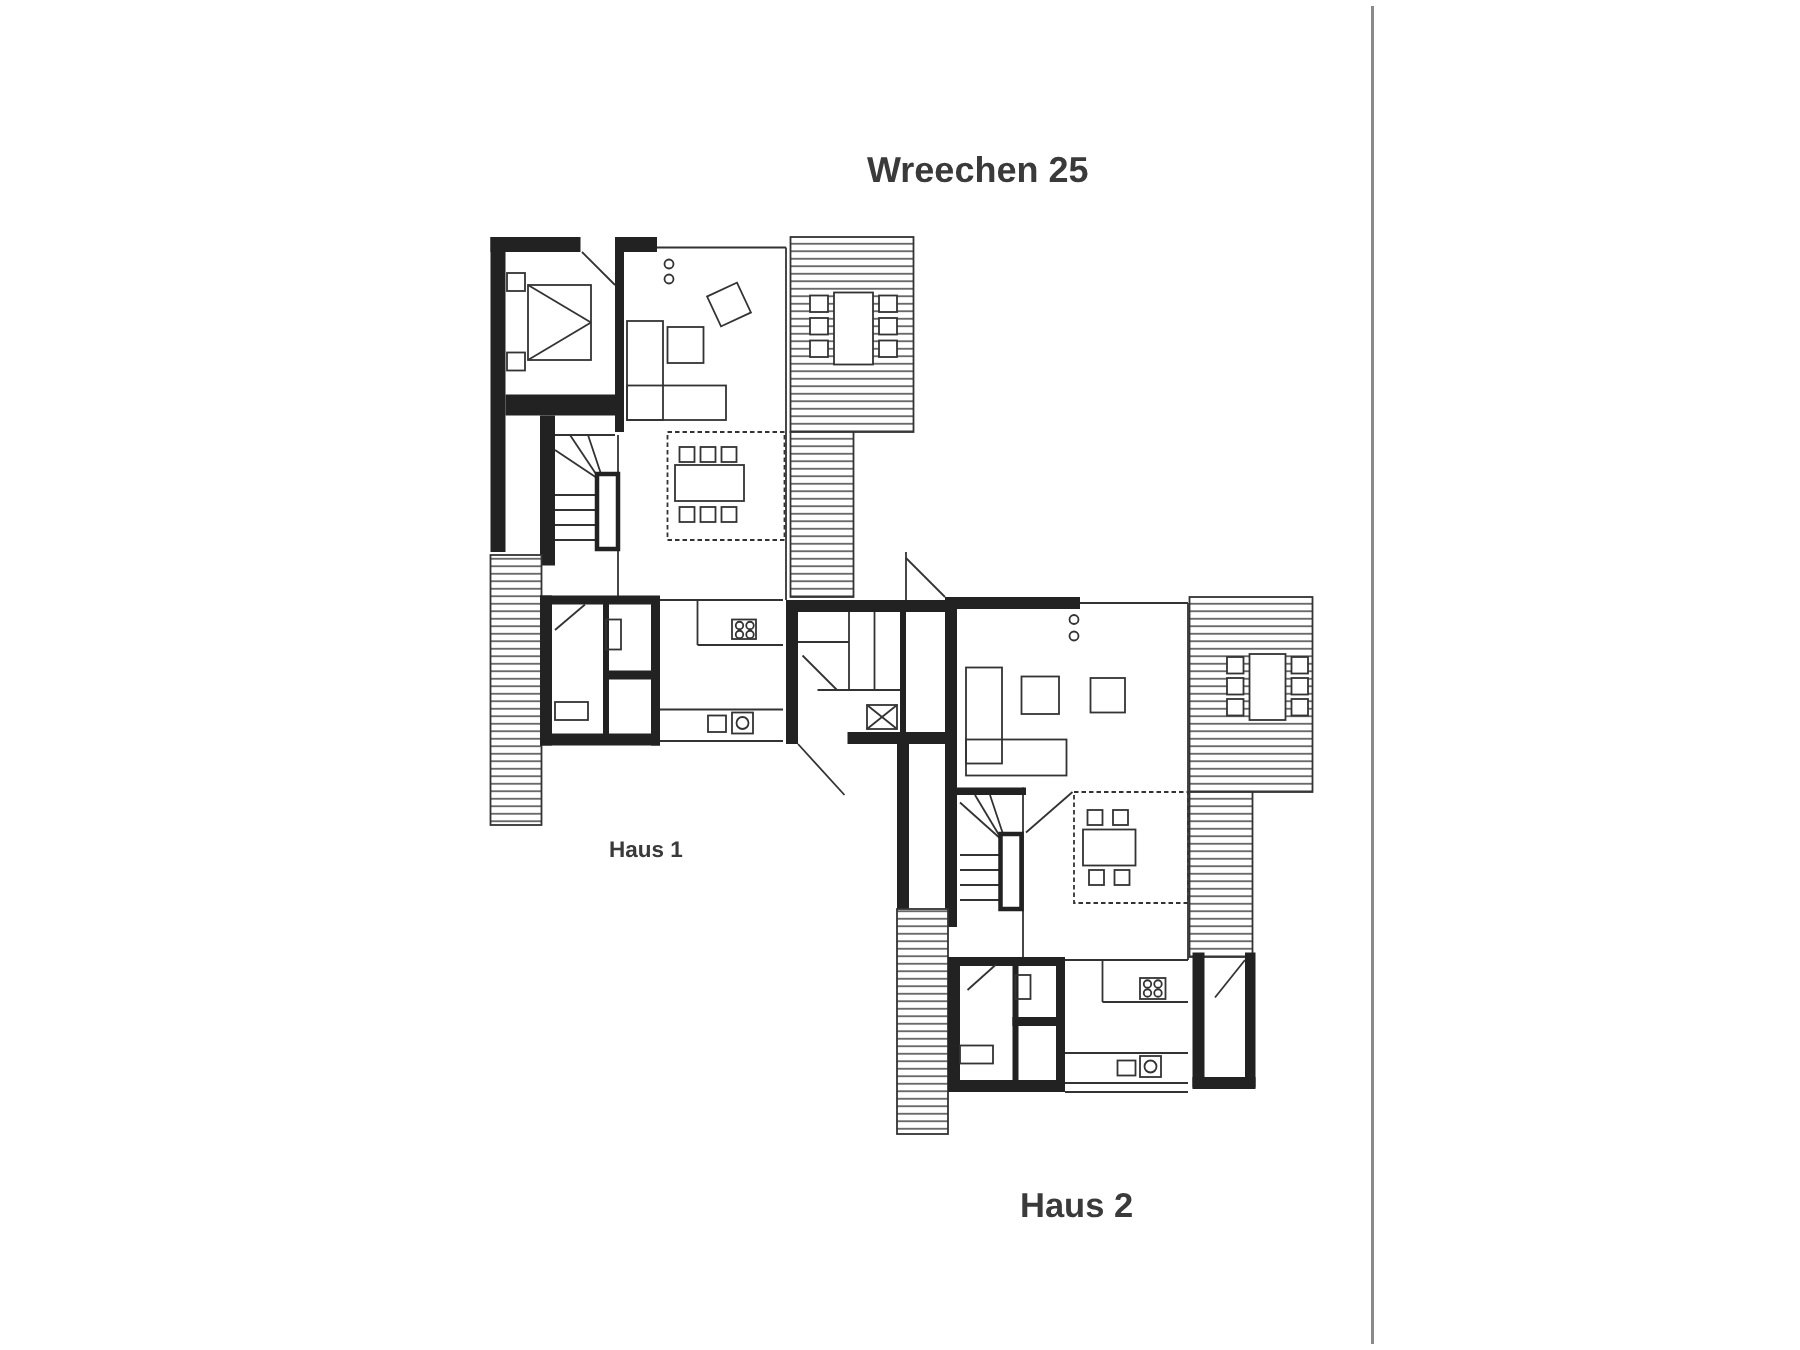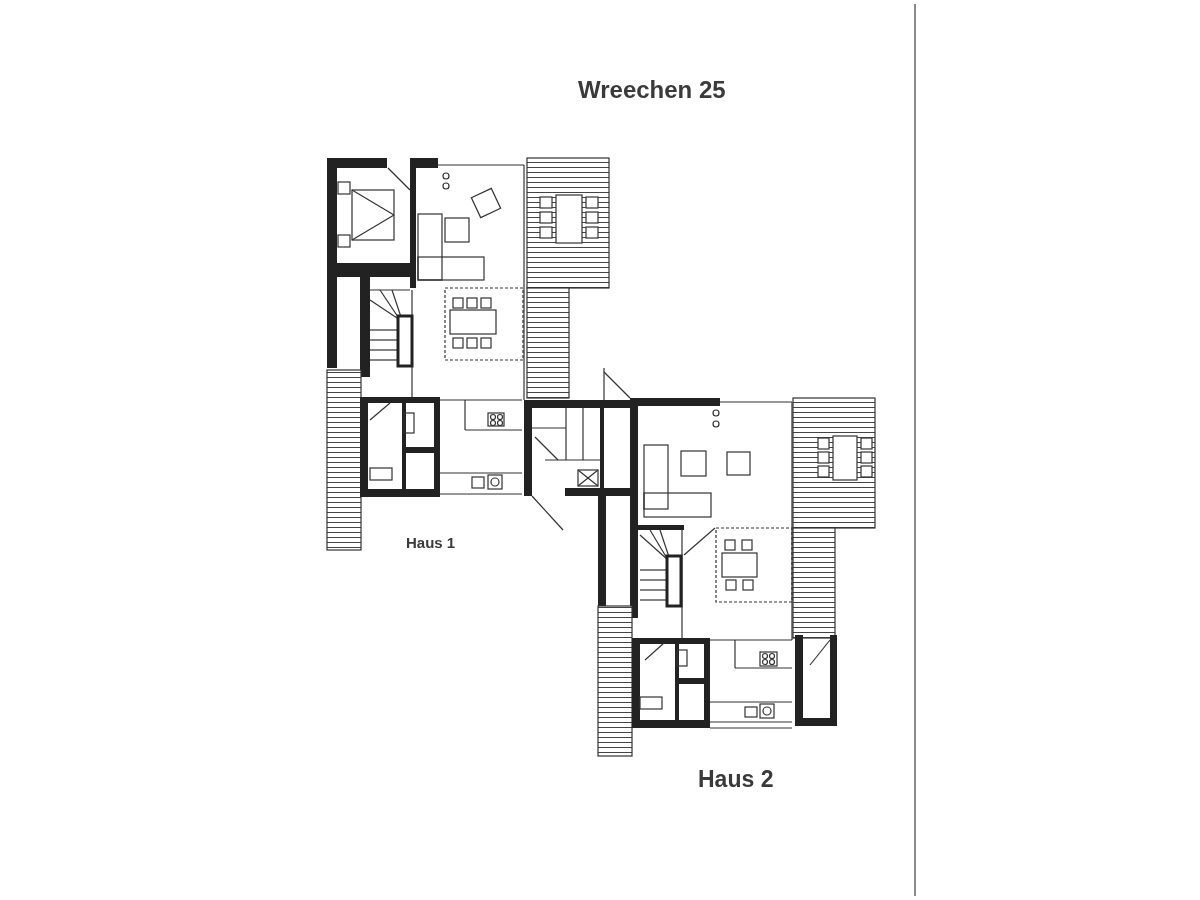--- a/index.html
+++ b/index.html
@@ -1,20 +1,20 @@
 <!DOCTYPE html>
 <html><head>
 <meta charset="utf-8">
 <style>
   html, body { margin:0; padding:0; background:#ffffff; }
   body { width:1200px; height:900px; position:relative; overflow:hidden; font-family:"Liberation Sans", sans-serif; }
-  .label { position:absolute; font-weight:bold; color:#3a3a3a; font-family:"Liberation Sans", sans-serif; white-space:nowrap; }
+  .label { position:absolute; font-weight:bold; color:#3a3a3a; font-family:"Liberation Sans", sans-serif; white-space:nowrap;margin-top:24px; }
   #title { left:578px; top:76px; font-size:24px; }
   #haus1 { left:406px; top:534px; font-size:15px; }
-  #haus2 { left:698px; top:766px; font-size:23px; }
+  #haus2 { left:680px; top:766px; font-size:23px; }
   #plan { position:absolute; left:0; top:0; }
   #divider { position:absolute; left:914px; top:4px; width:2px; height:892px; background:#8a8a8a; }
 </style>
 </head>
 <body>
 
 <div id="divider"></div>
 
 <svg id="plan" width="1200" height="900" viewBox="0 0 1200 900">
   <defs>

